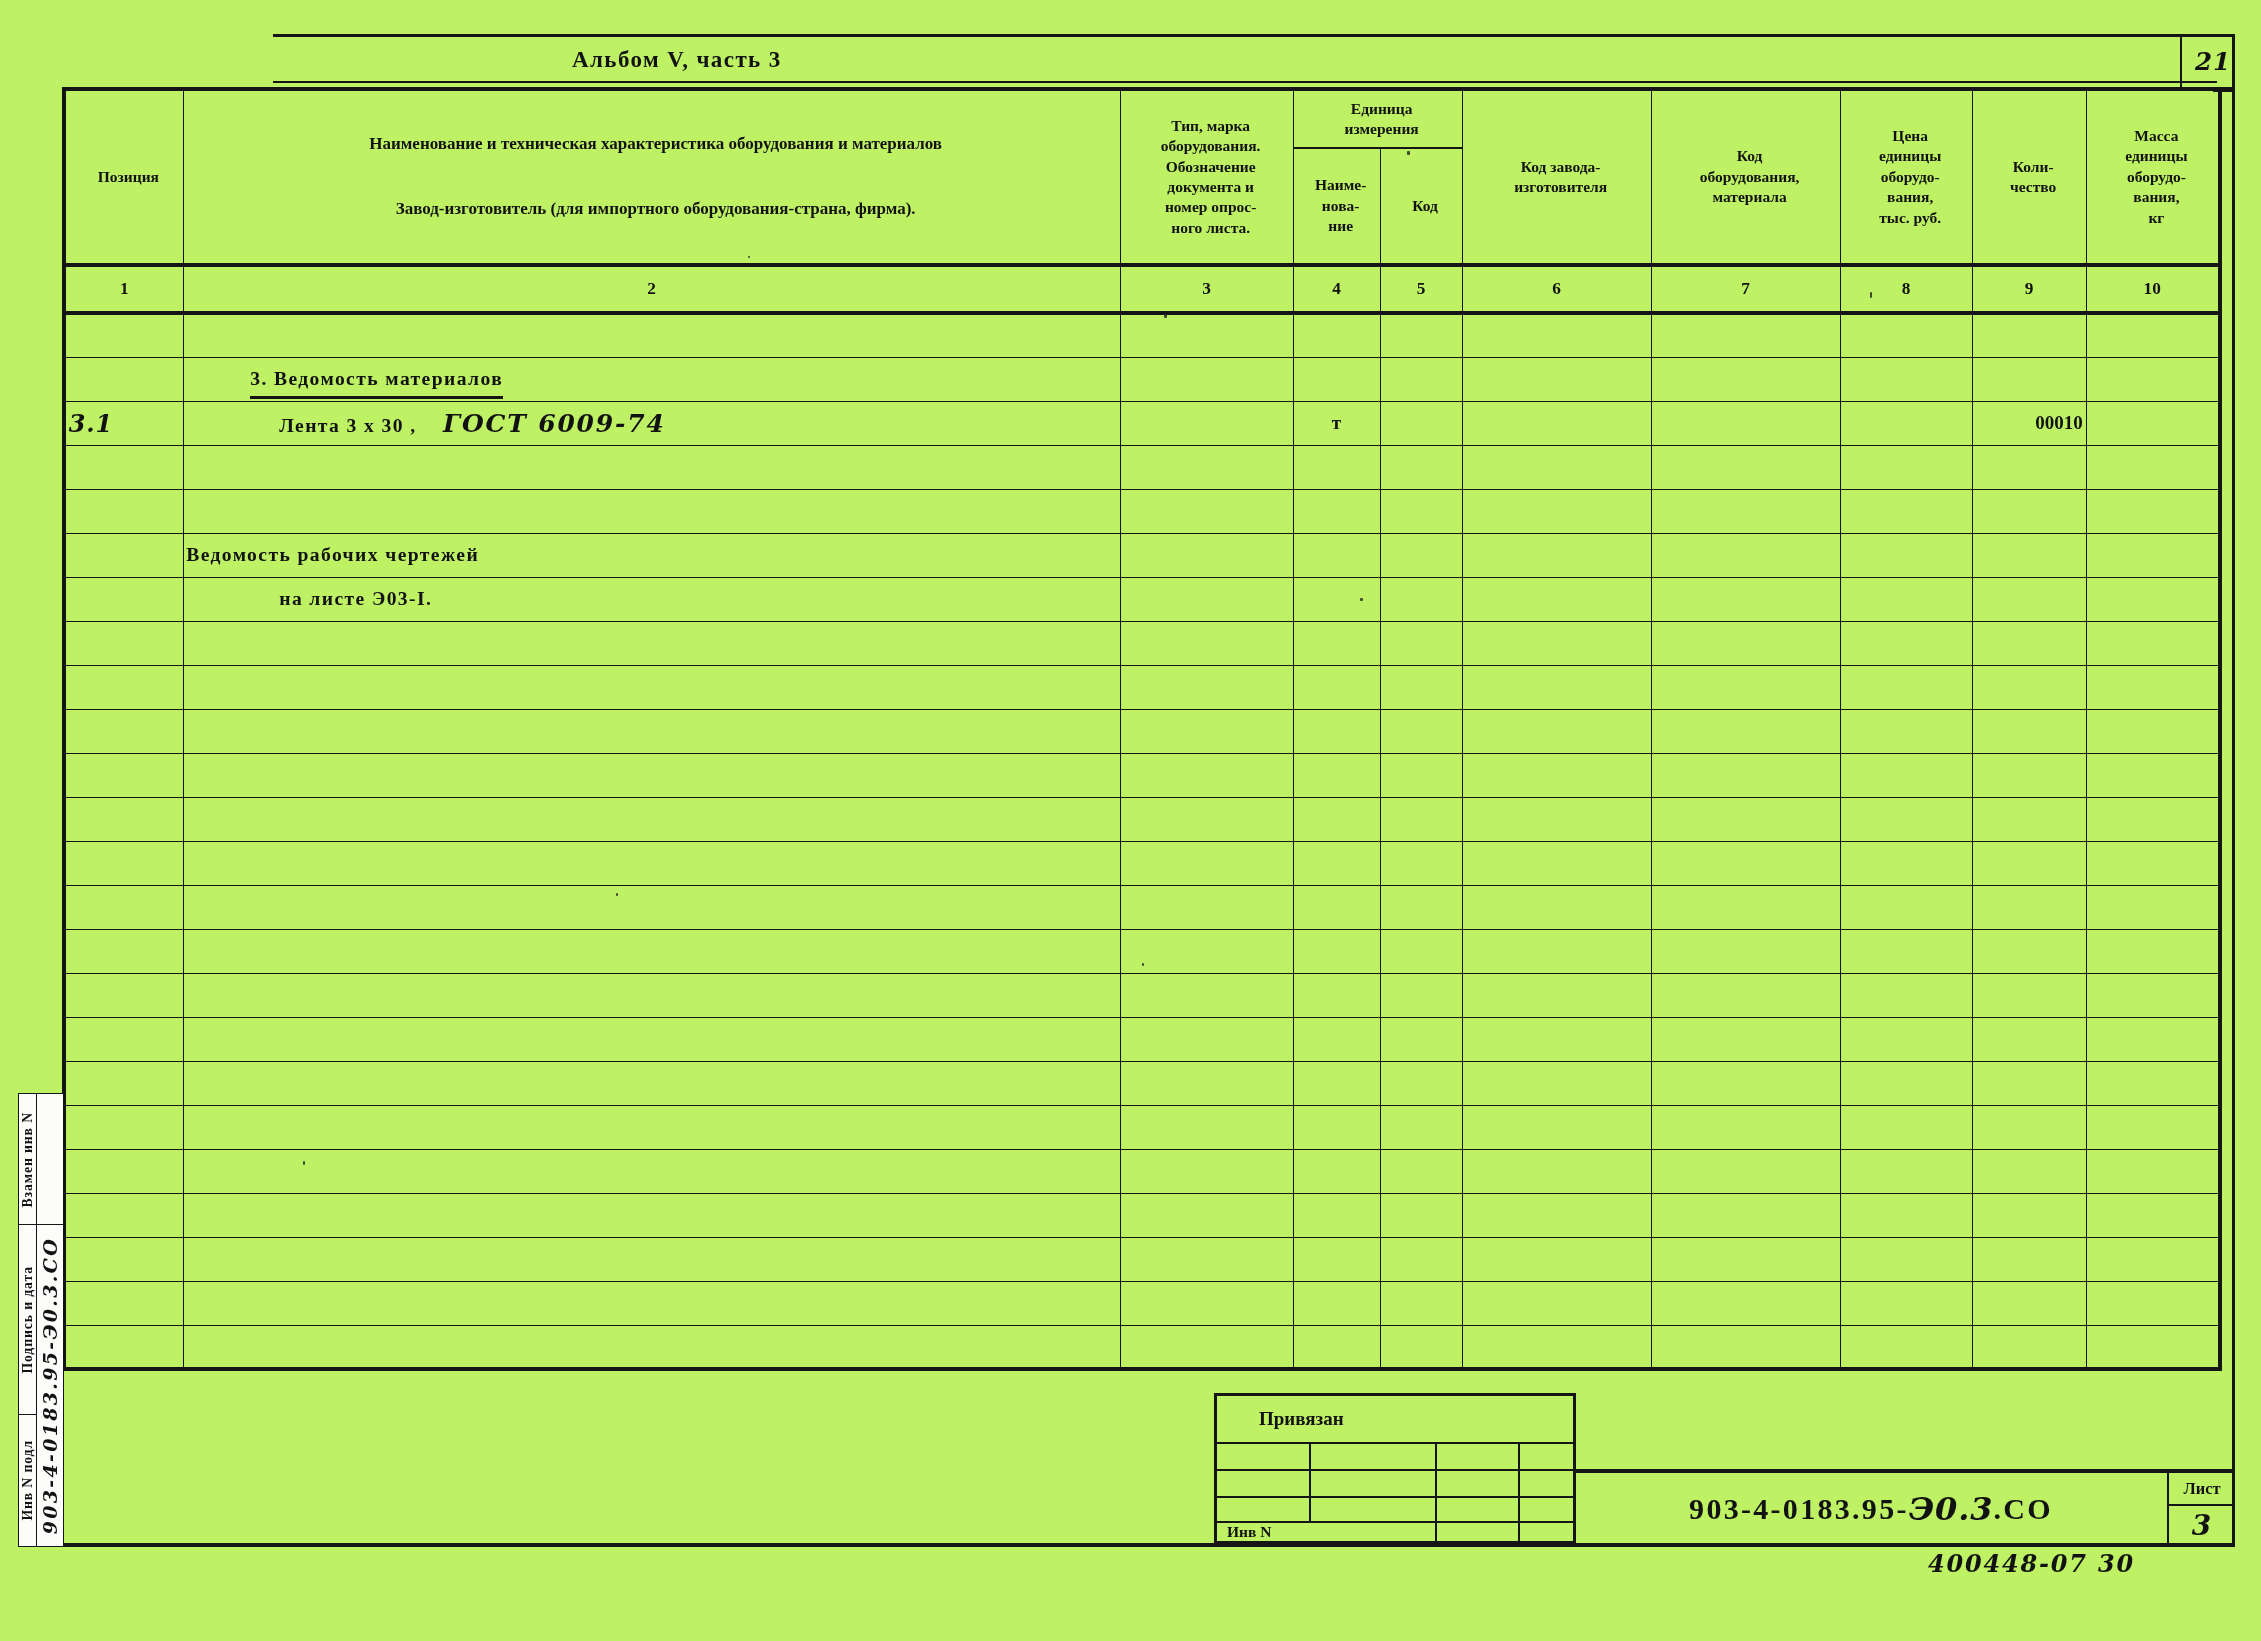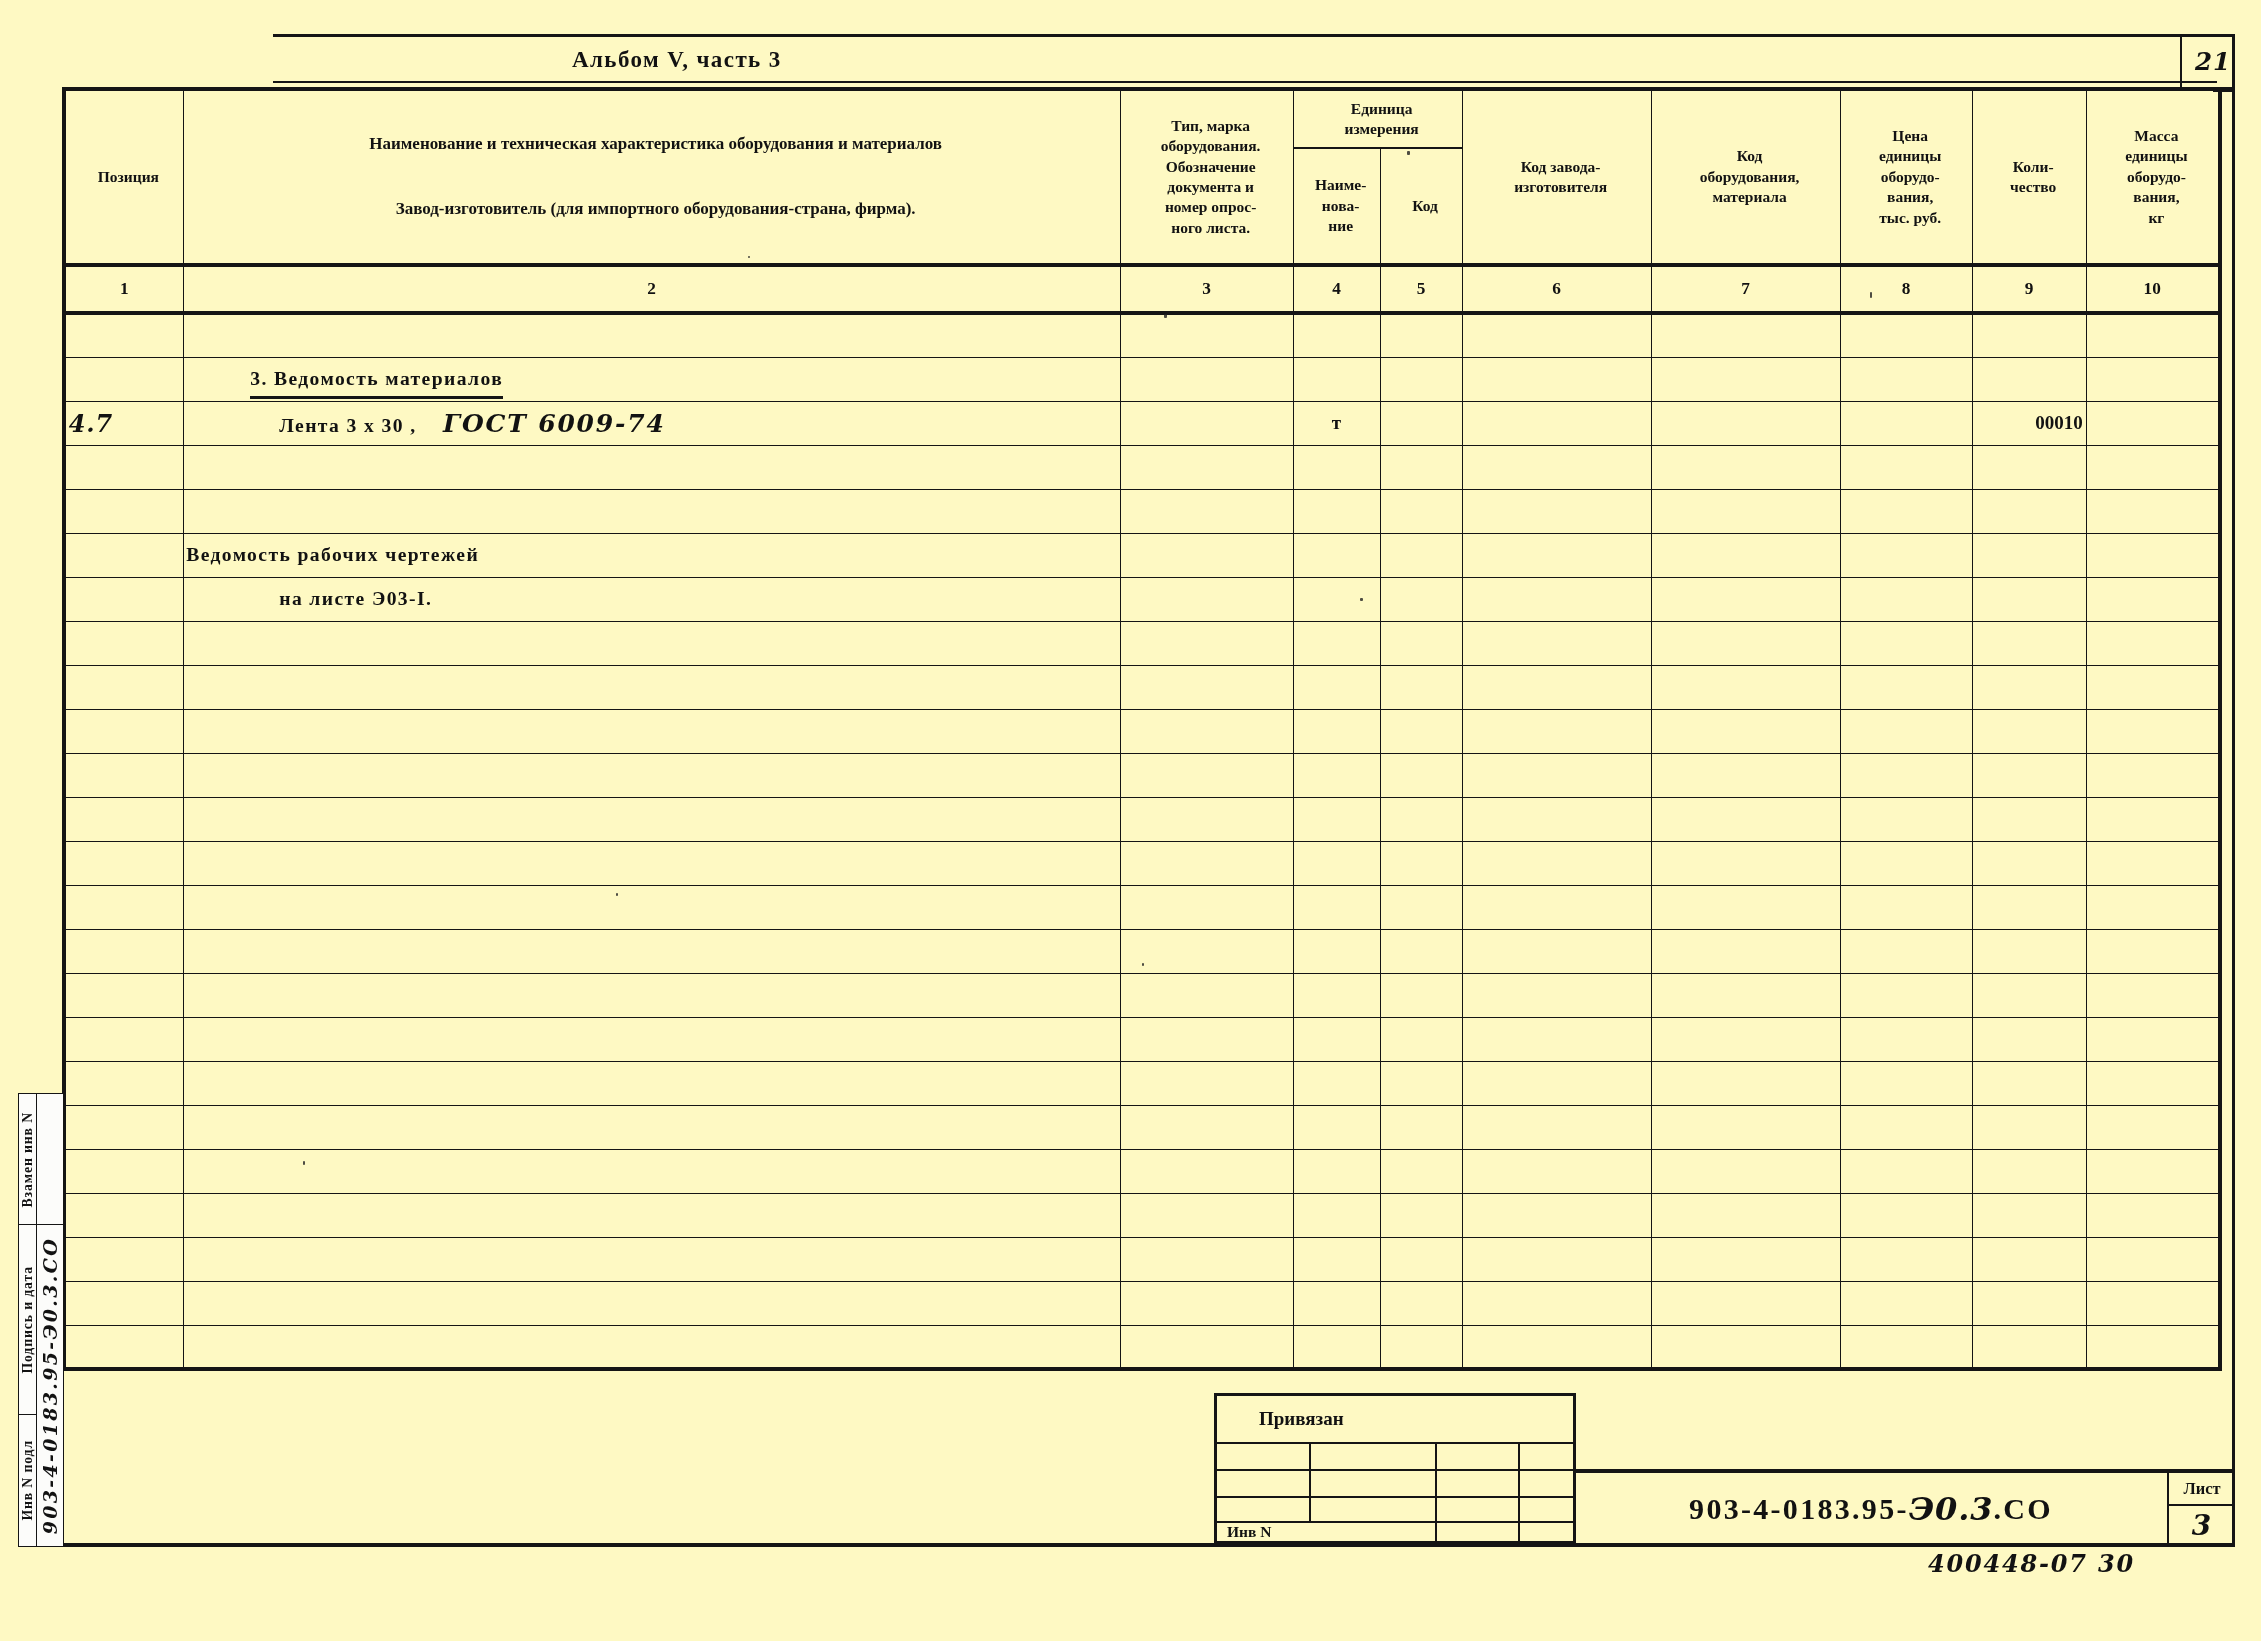--- a/index.html
+++ b/index.html
@@ -1,19 +1,19 @@
 <!DOCTYPE html>
 <html style="font-size:7.3px"><head>
 <meta charset="utf-8">
 <style>
   html,body{margin:0;padding:0;background:#e8e8e6;}
   .page{
     position:relative;
     width:2261px;height:1642px;
-    background:#fef9c3;
+    background:#bef264;
     color:#121212;
     font-family:"Liberation Serif","DejaVu Serif",serif;
     overflow:hidden;
   }
   .typed{font-family:"Liberation Serif","DejaVu Serif",serif;font-weight:700;}
   .hand{font-family:"DejaVu Serif",serif;font-style:italic;font-weight:600;letter-spacing:0.9px;}
   .hline,.vline{position:absolute;background:#151515;}
   .speck{position:absolute;background:#222;width:2.7px;height:4.1px;border-radius:0.9px;opacity:.8;}
 
   
@@ -210,21 +210,21 @@
           <td class="c-type"></td>
           <td class="c-unit typed"></td>
           <td class="c-code5"></td>
           <td class="c-factory"></td>
           <td class="c-equip"></td>
           <td class="c-price"></td>
           <td class="c-qty typed"></td>
           <td class="c-mass"></td>
         </tr>
         <tr>
-          <td class="c-pos hand">4.7</td>
+          <td class="c-pos hand">3.1</td>
           <td class="c-name"><span class="typed" style="margin-left: 93px;">Лента  3 х 30 ,</span><span class="hand">ГОСТ 6009-74</span></td>
           <td class="c-type"></td>
           <td class="c-unit typed">т</td>
           <td class="c-code5"></td>
           <td class="c-factory"></td>
           <td class="c-equip"></td>
           <td class="c-price"></td>
           <td class="c-qty typed">00010</td>
           <td class="c-mass"></td>
         </tr>

